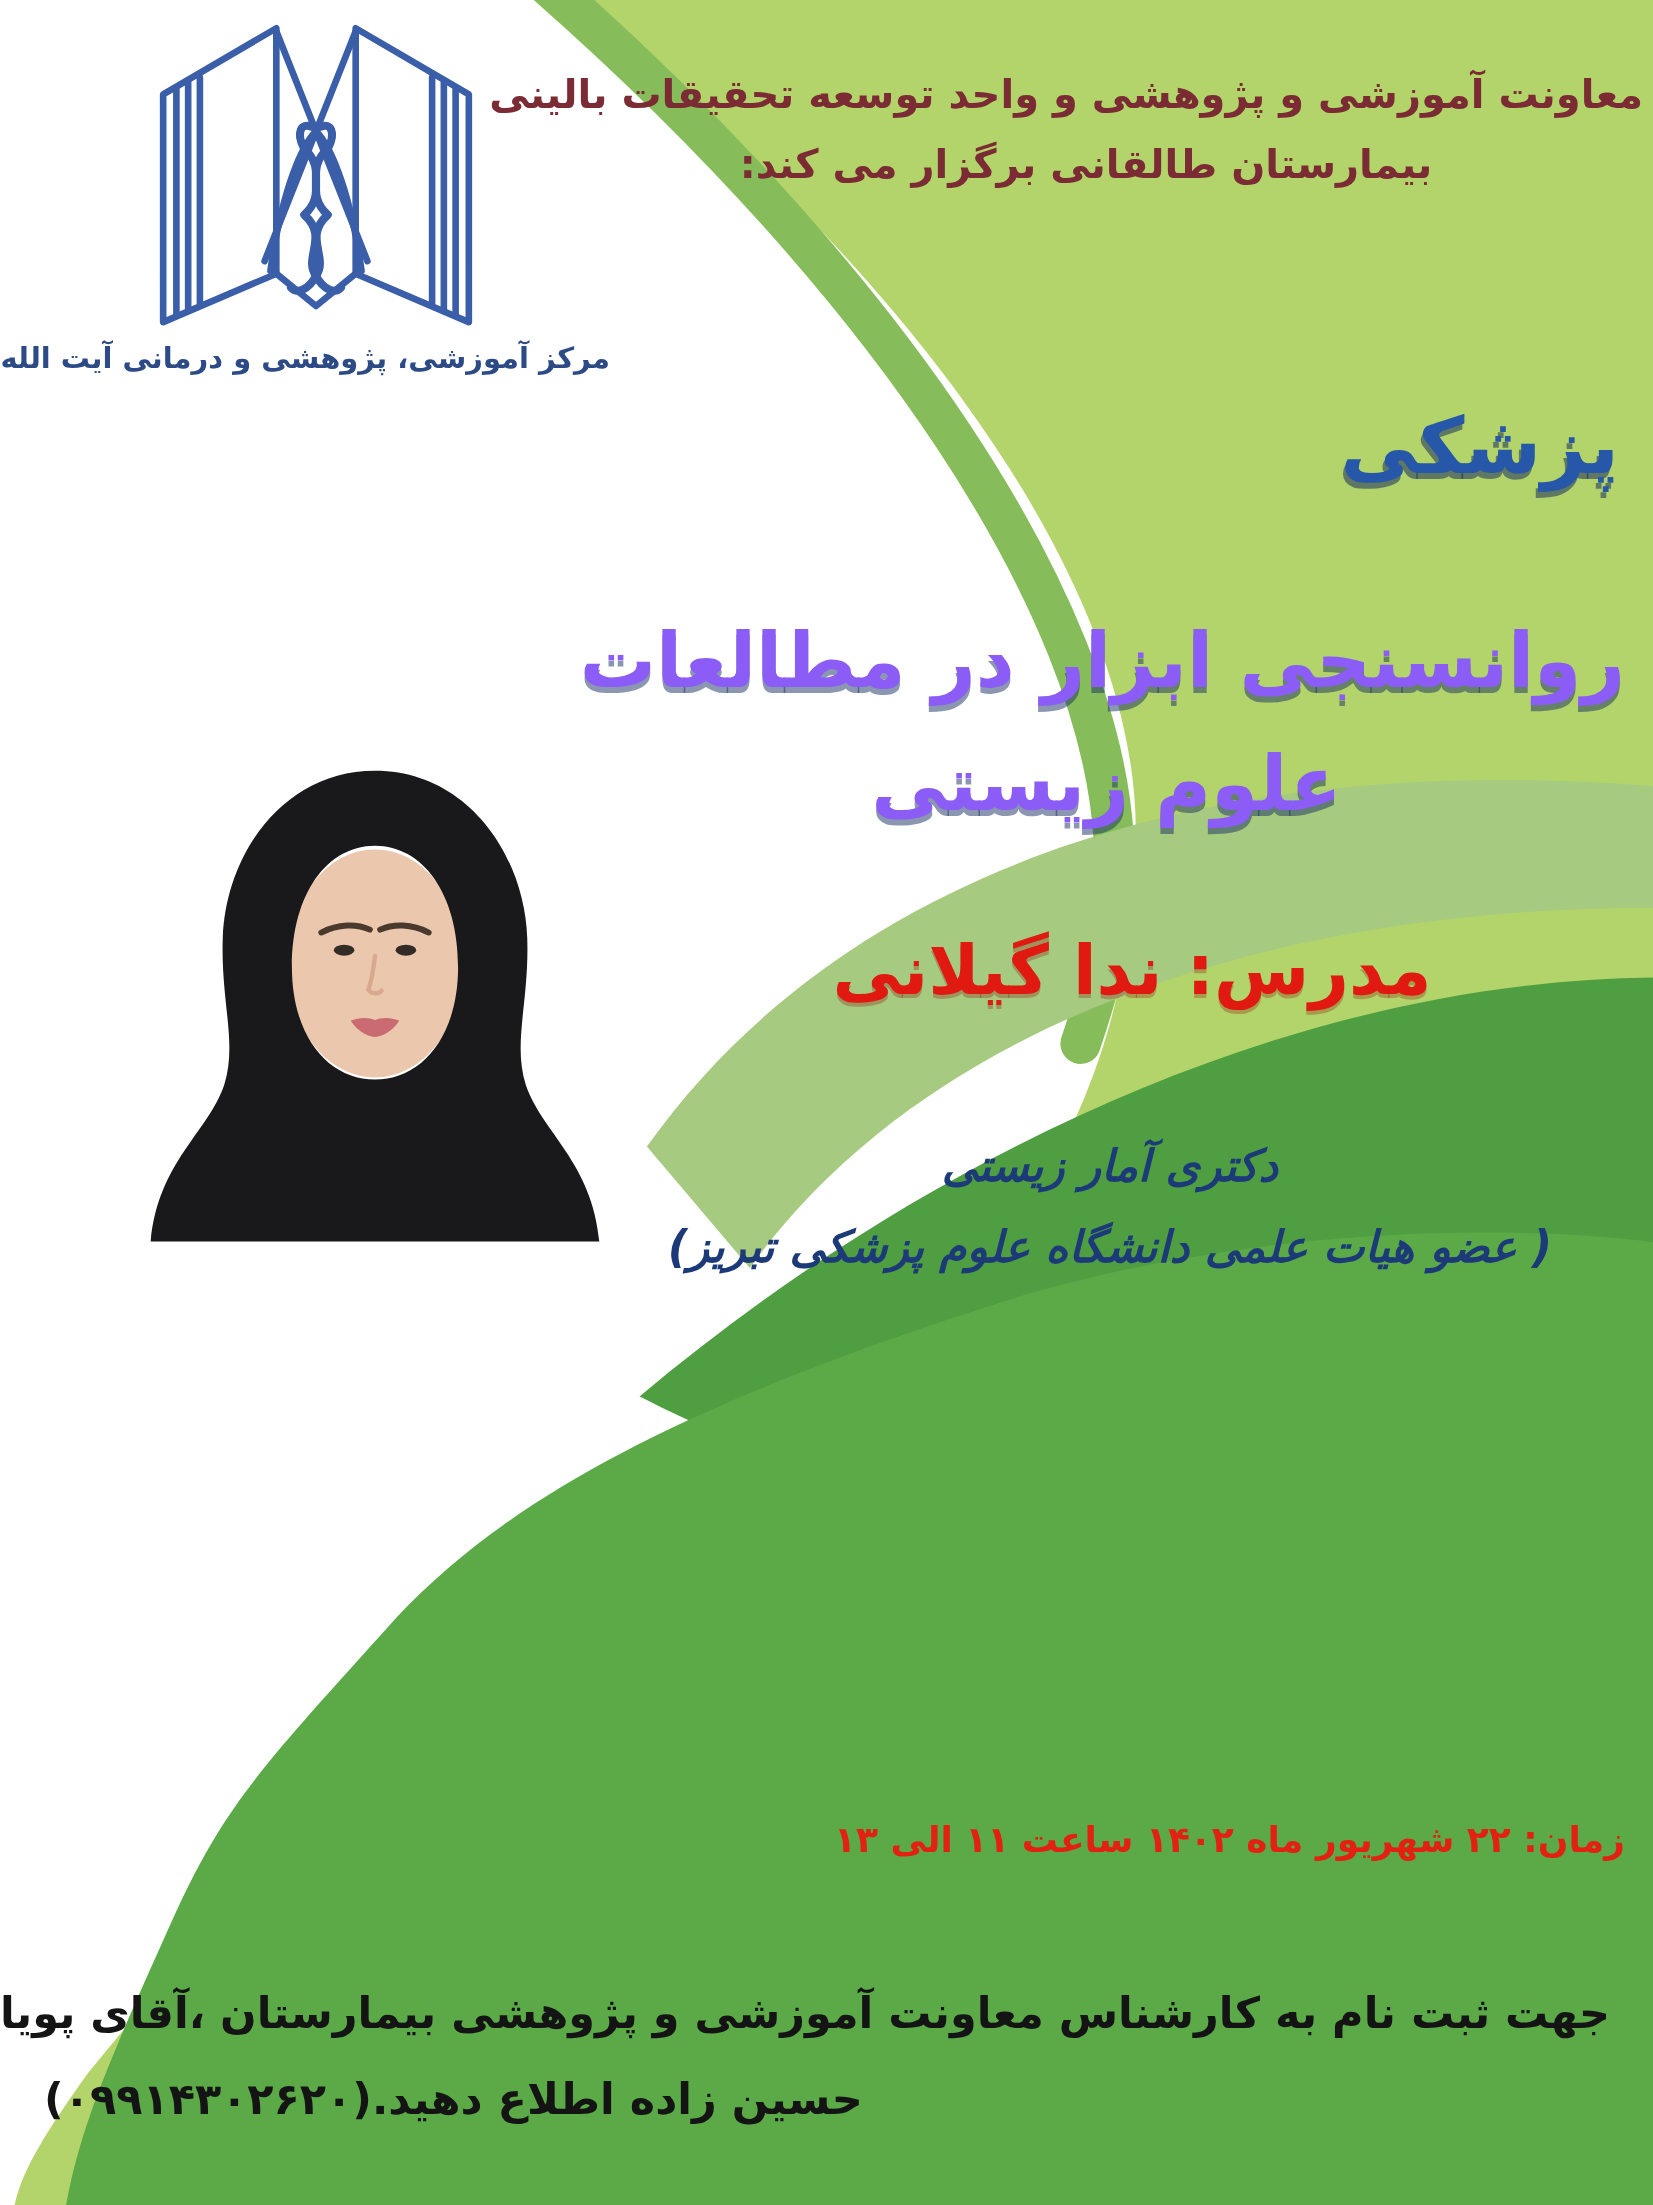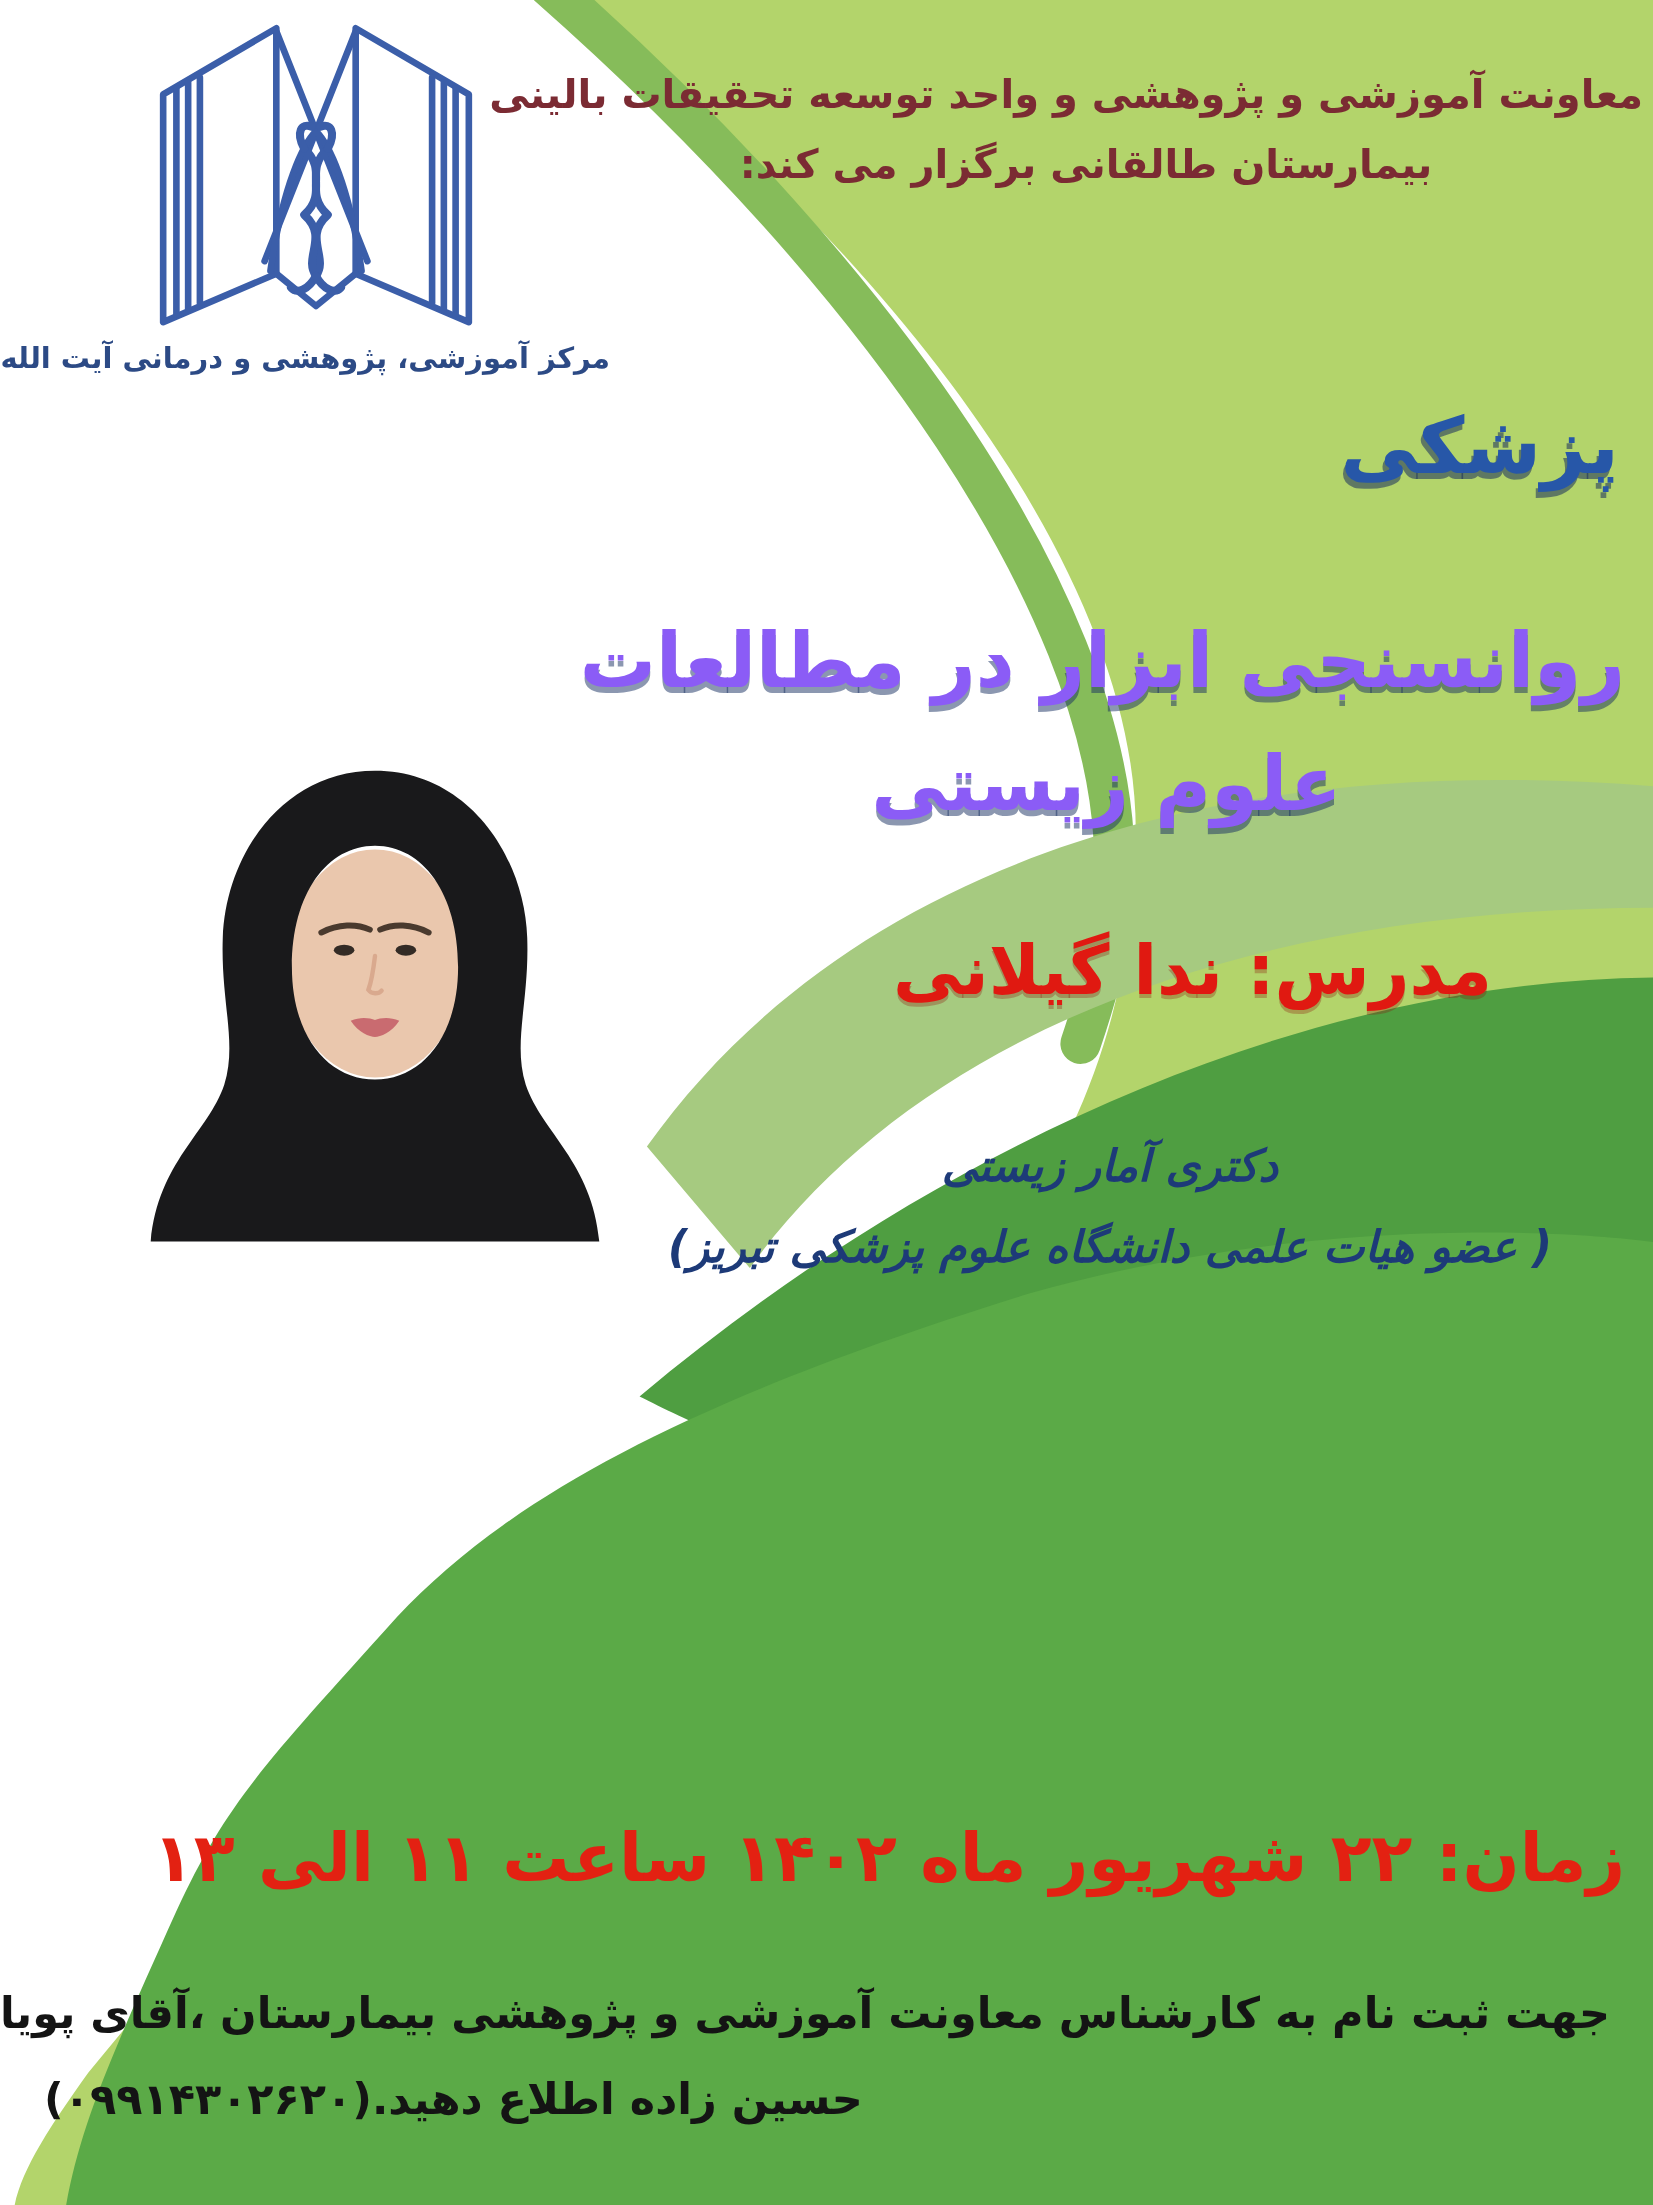--- a/index.html
+++ b/index.html
@@ -20,33 +20,33 @@
     text-shadow:-2.2px 5.9px 0 rgba(23,43,92,.55);white-space:nowrap;
   }
   .title{
     position:absolute;top:599px;left:588px;right:29px;text-align:center;
     font-size:76px;line-height:1.62;color:#8b5cf6;white-space:nowrap;
     text-shadow:0 5.9px 0 rgba(24,48,98,.5);
   }
   .photo{position:absolute;left:136px;top:750px;width:478px;height:493px;}
   .photo svg{width:100%;height:100%;display:block;}
   .instructor{
-    position:absolute;top:930px;left:772px;right:162px;
+    position:absolute;top:930px;left:772px;right:162px;text-align:center;
     font-size:69px;color:#e01911;white-space:nowrap;
     text-shadow:0 3.7px 0 rgba(140,20,10,.3);
   }
   .creds{
     position:absolute;top:1125px;left:647px;right:81px;text-align:center;
     font-size:44px;line-height:1.85;color:#1d3a78;white-space:nowrap;font-style:italic;
   }
   .location{
     position:absolute;top:1650px;right:40px;font-size:44px;color:#35325a;white-space:nowrap;
   }
   .time{
-    position:absolute;top:1819px;right:29px;font-size:67px;color:#e32112;white-space:nowrap;text-align:right;
+    position:absolute;top:1819px;right:29px;font-size:36px;color:#e32112;white-space:nowrap;text-align:right;
   }
   .footer{
     position:absolute;top:1970px;left:44px;right:44px;text-align:left;
     font-size:43px;line-height:2.0;color:#141414;white-space:nowrap;
   }
 </style>
 </head>
 <body>
 
 <div class="poster">

